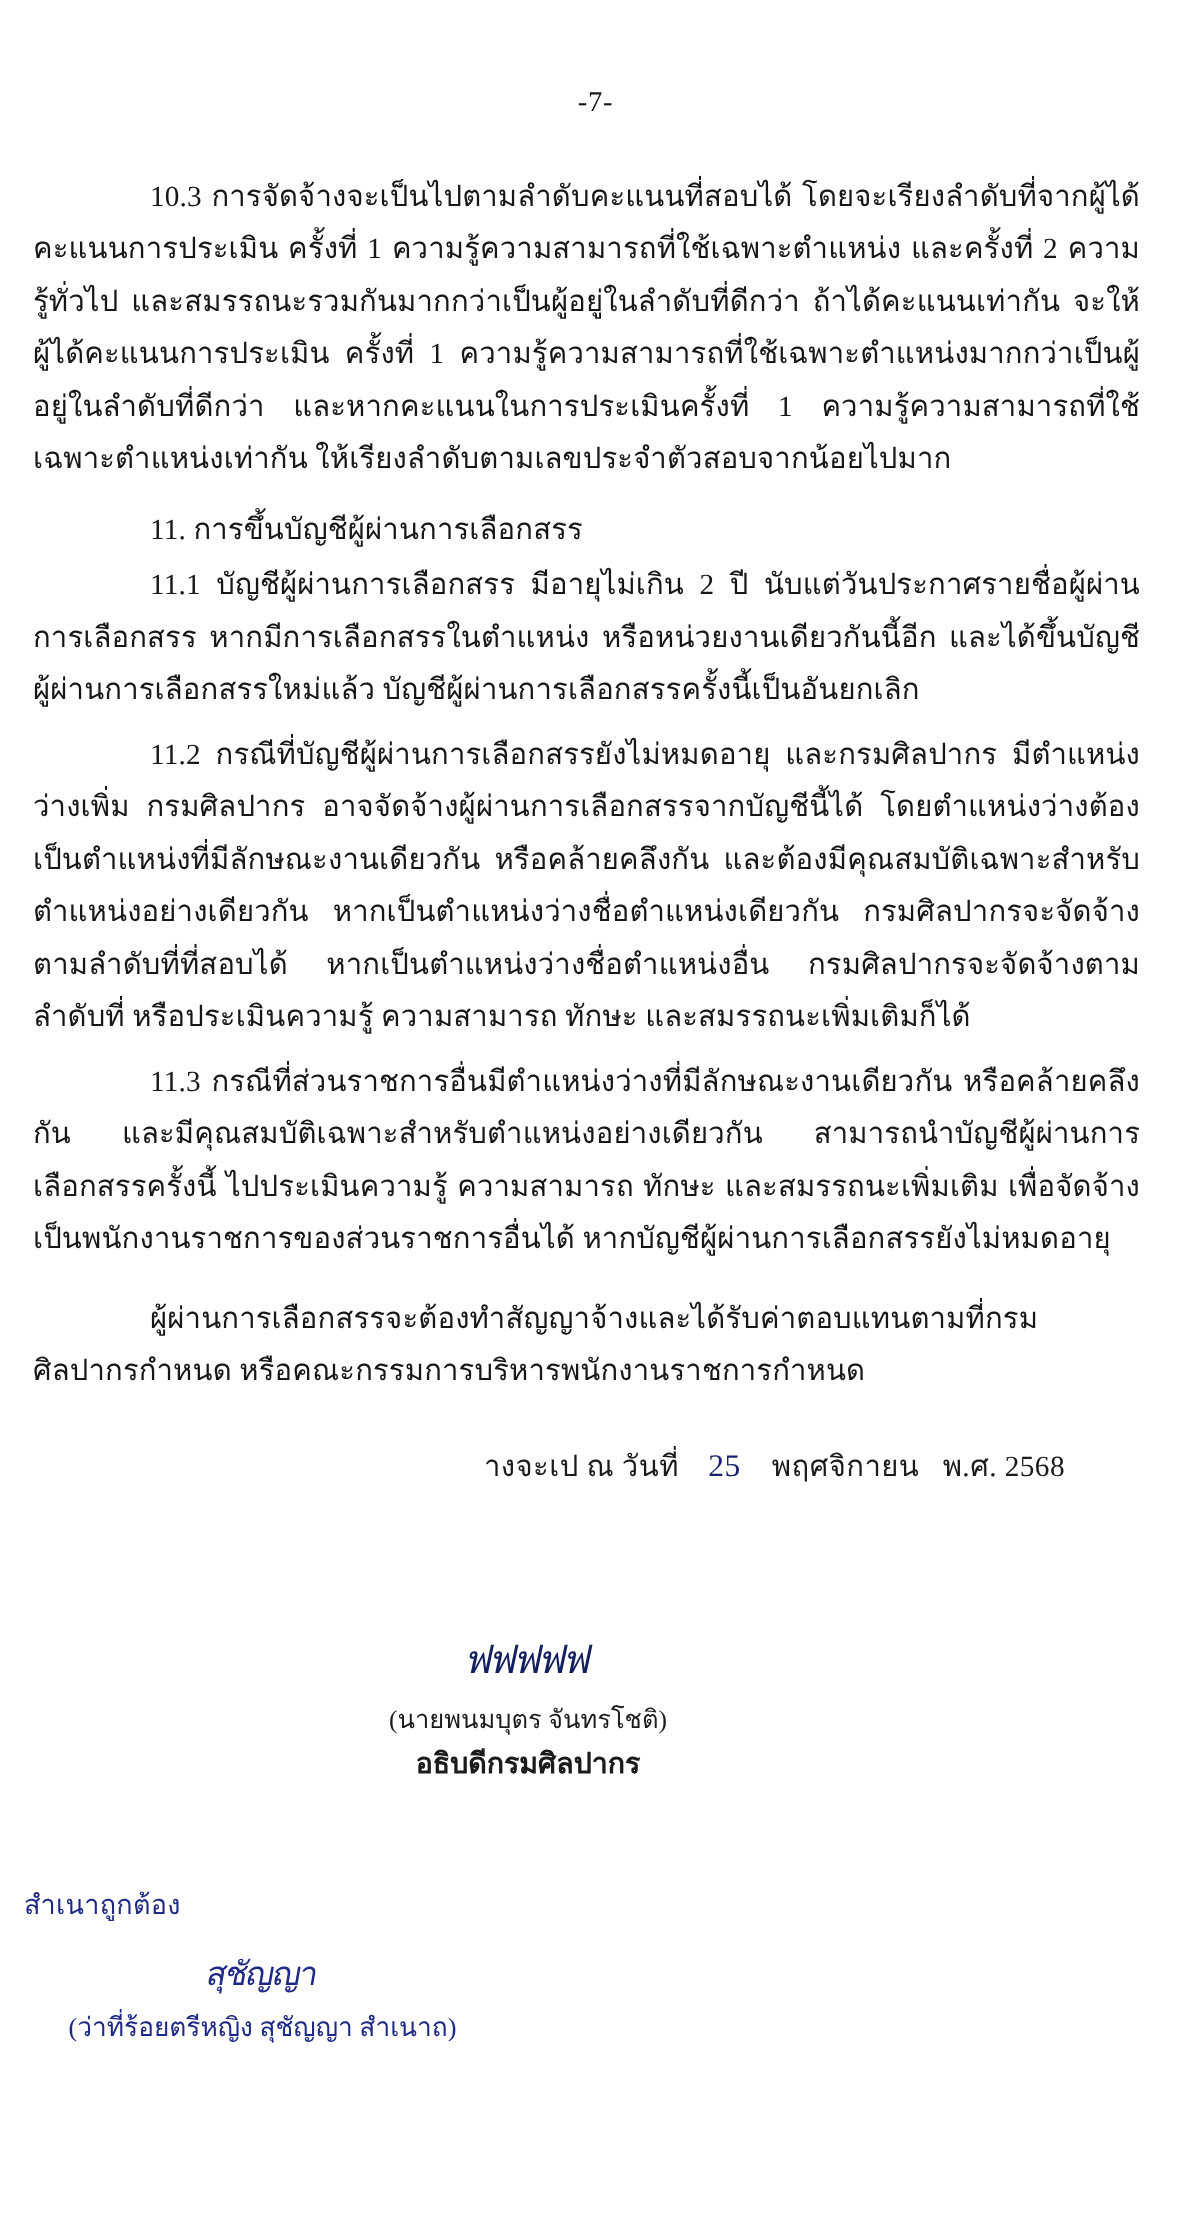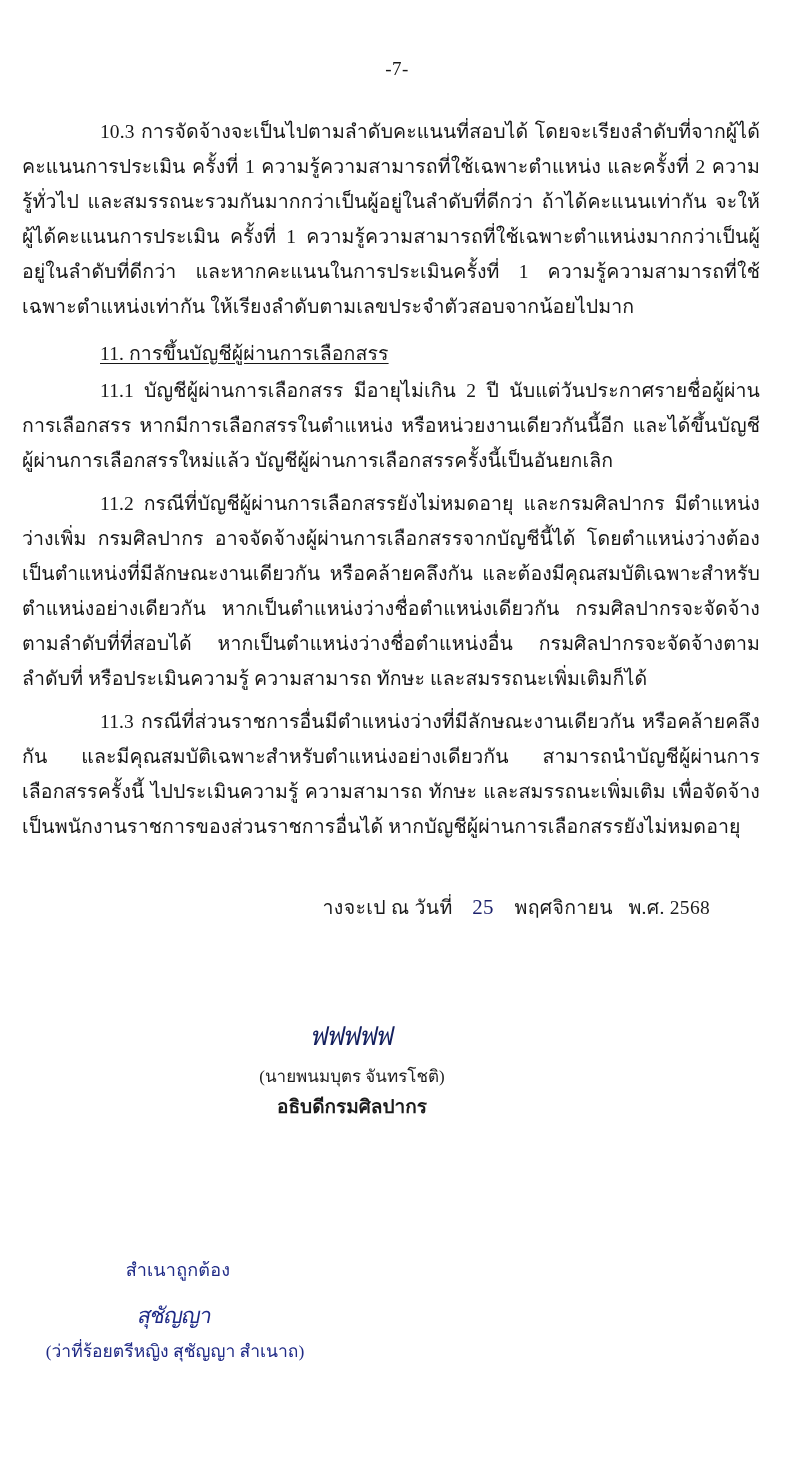--- a/index.html
+++ b/index.html
@@ -39,21 +39,20 @@
   }
   .para {
     margin: 0 12px 2px 0;
     text-indent: 0;
   }
   .indent {
     display: inline-block;
     width: 78px;
   }
   .heading-u {
-    text-decoration: underline;
     text-underline-offset: 3px;
   }
   .section-line {
     margin: 4px 0 2px 0;
   }
   .gap-sm { height: 6px; }
   .gap-md { height: 16px; }
 
   .announce-line {
     margin-top: 30px;
@@ -98,21 +97,21 @@
     left: 10px;
     bottom: 112px;
     width: 330px;
     text-align: center;
     color: #1f2a86;
   }
   .certify .c-head {
     font-size: 18px;
     letter-spacing: 0.2px;
     margin-bottom: 14px;
-    text-align: center;
+    text-align: left;
     padding-left: 6px;
   }
   .certify .c-sign {
     font-size: 22px;
     letter-spacing: -1px;
     transform: skewX(-10deg);
     display: inline-block;
     margin-bottom: 4px;
   }
   .certify .c-name {
@@ -155,20 +154,23 @@
 
     <div class="gap-sm"></div>
 
     <p class="para">
       <span class="indent"></span><span>11.3 กรณีที่ส่วนราชการอื่นมีตำแหน่งว่างที่มีลักษณะงานเดียวกัน หรือคล้ายคลึงกัน และมีคุณสมบัติเฉพาะสำหรับตำแหน่งอย่างเดียวกัน สามารถนำบัญชีผู้ผ่านการเลือกสรรครั้งนี้ ไปประเมินความรู้ ความสามารถ ทักษะ และสมรรถนะเพิ่มเติม เพื่อจัดจ้างเป็นพนักงานราชการของส่วนราชการอื่นได้ หากบัญชีผู้ผ่านการเลือกสรรยังไม่หมดอายุ</span>
     </p>
 
     <div class="gap-md"></div>
 
 
+    <p class="para">
+      <span class="indent"></span><span>ผู้ผ่านการเลือกสรรจะต้องทำสัญญาจ้างและได้รับค่าตอบแทนตามที่กรมศิลปากรกำหนด หรือคณะกรรมการบริหารพนักงานราชการกำหนด</span>
+    </p>
 
   </div>
 
   <div class="announce-line">
     <span>างจะเป ณ วันที่</span>
     <span class="date-num">25</span>
     &nbsp;&nbsp;
     <span>พฤศจิกายน</span>
     &nbsp;
     <span>พ.ศ.</span>

